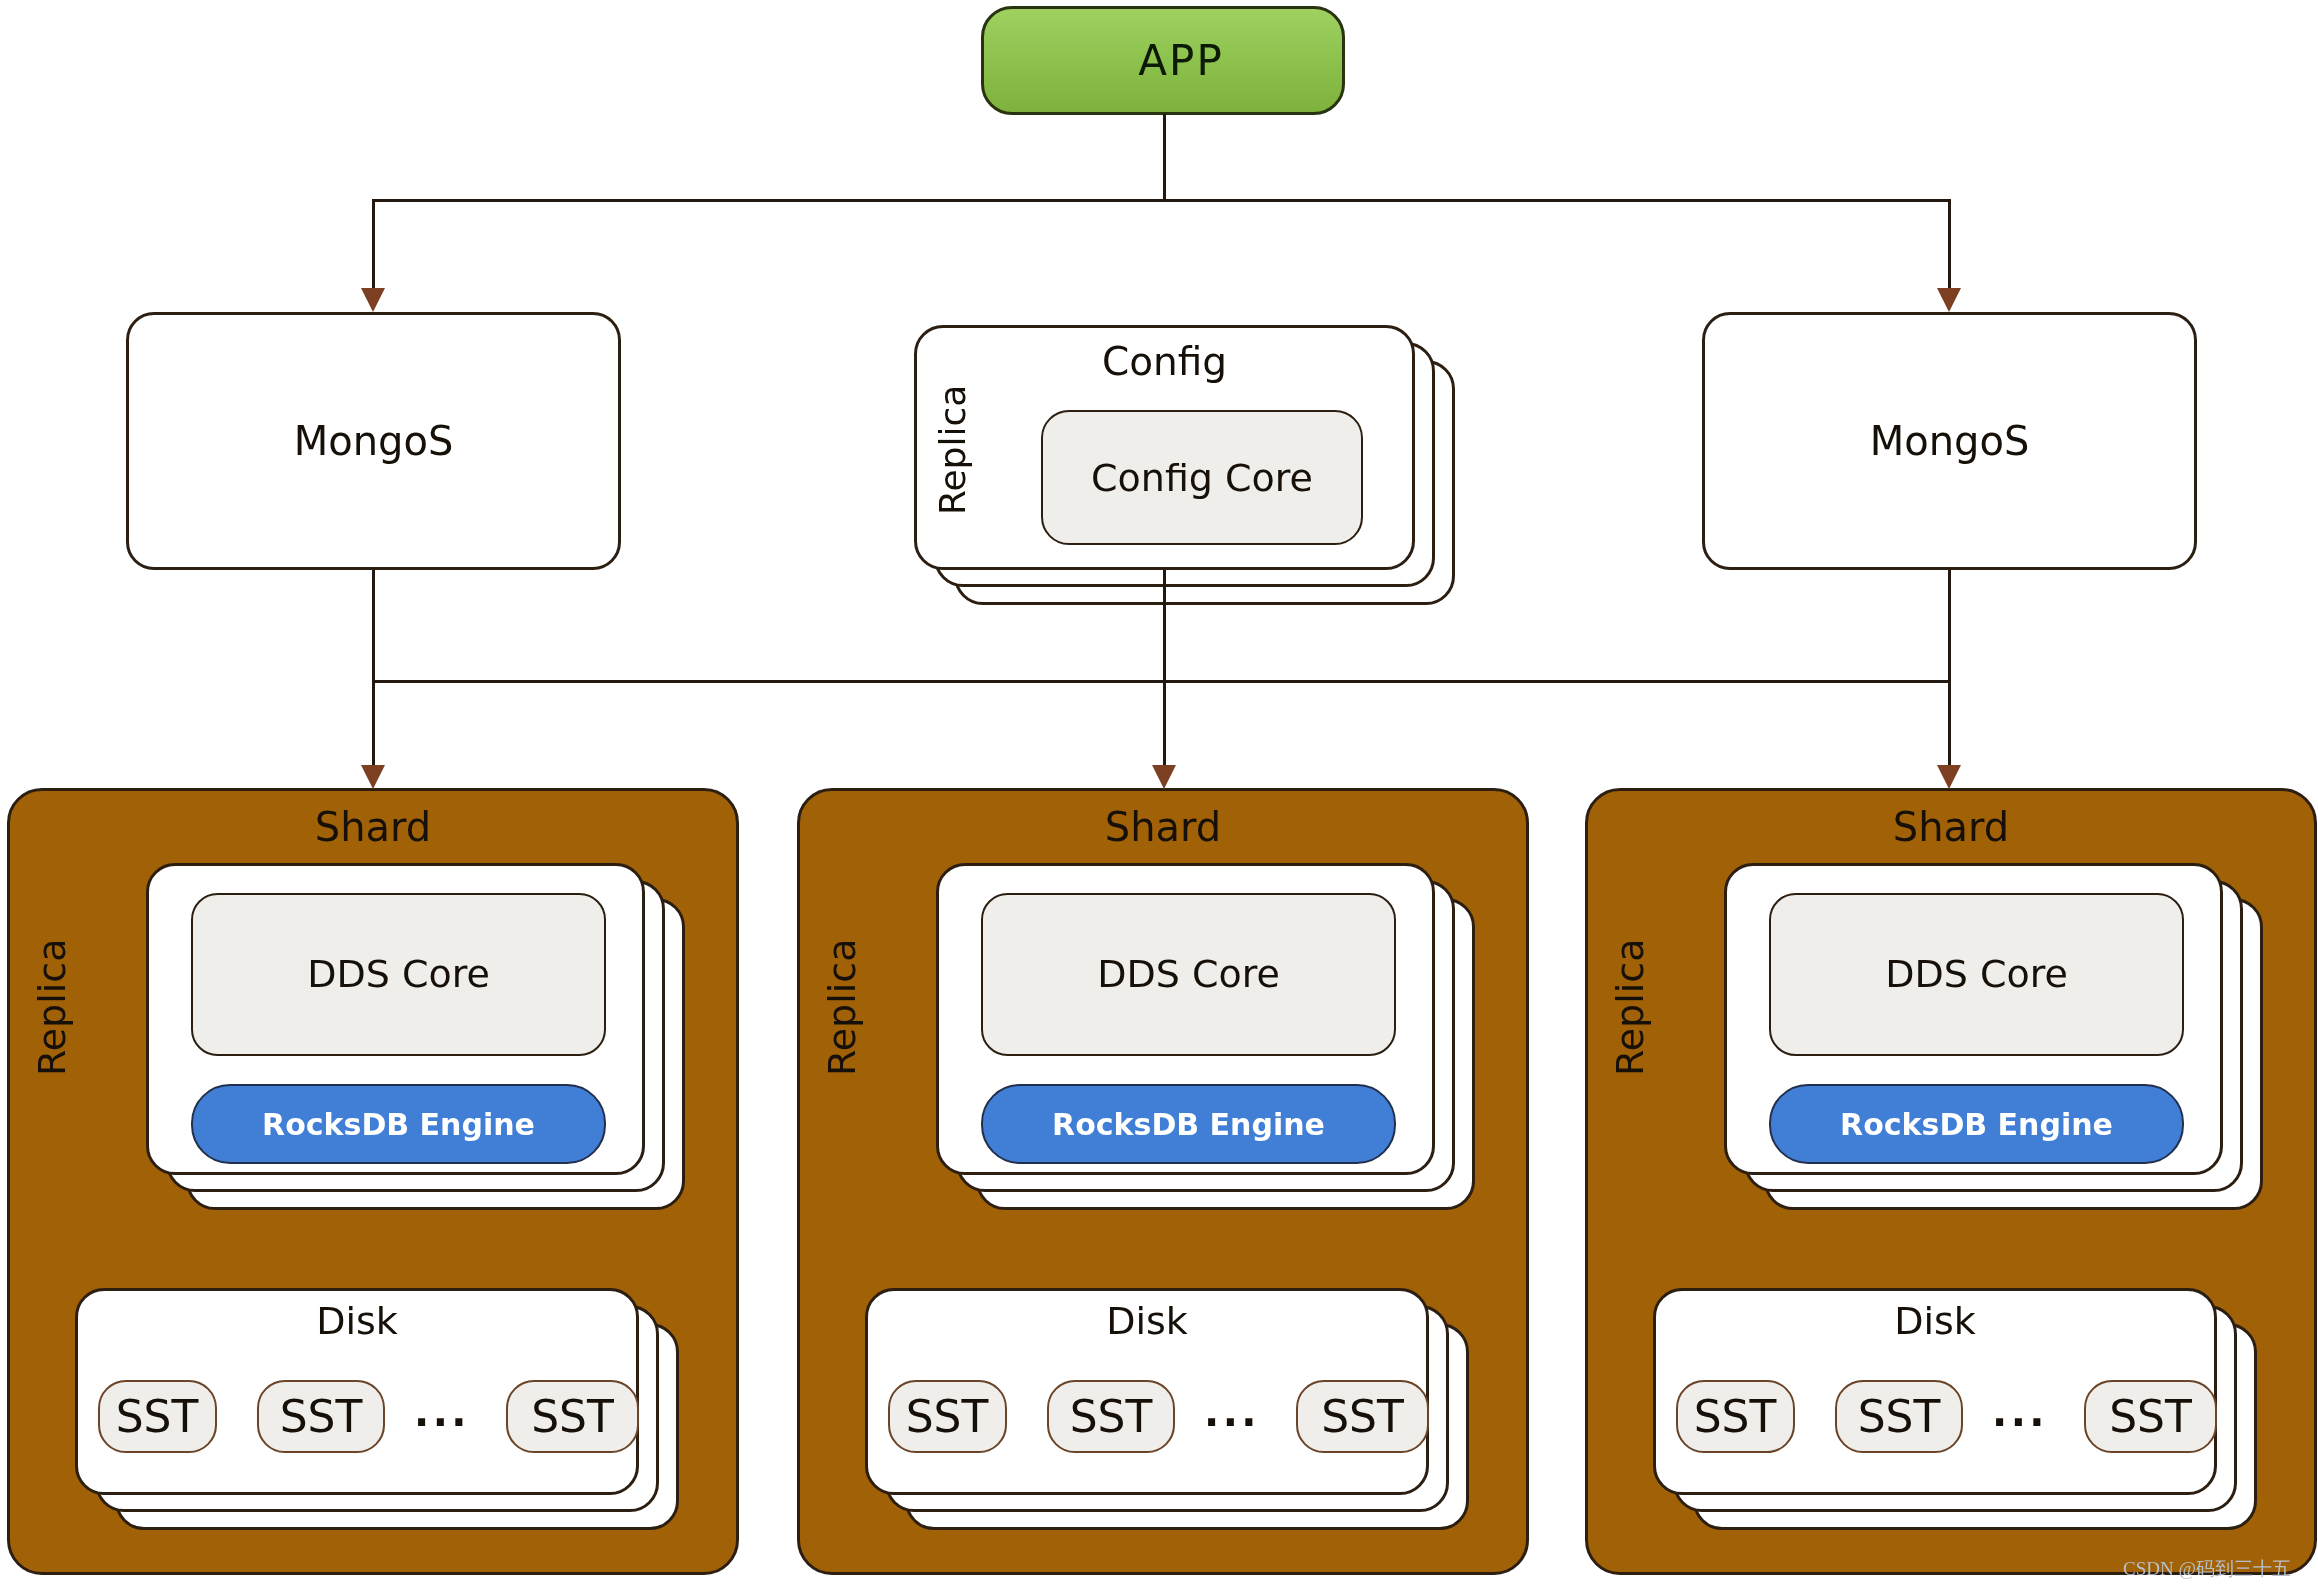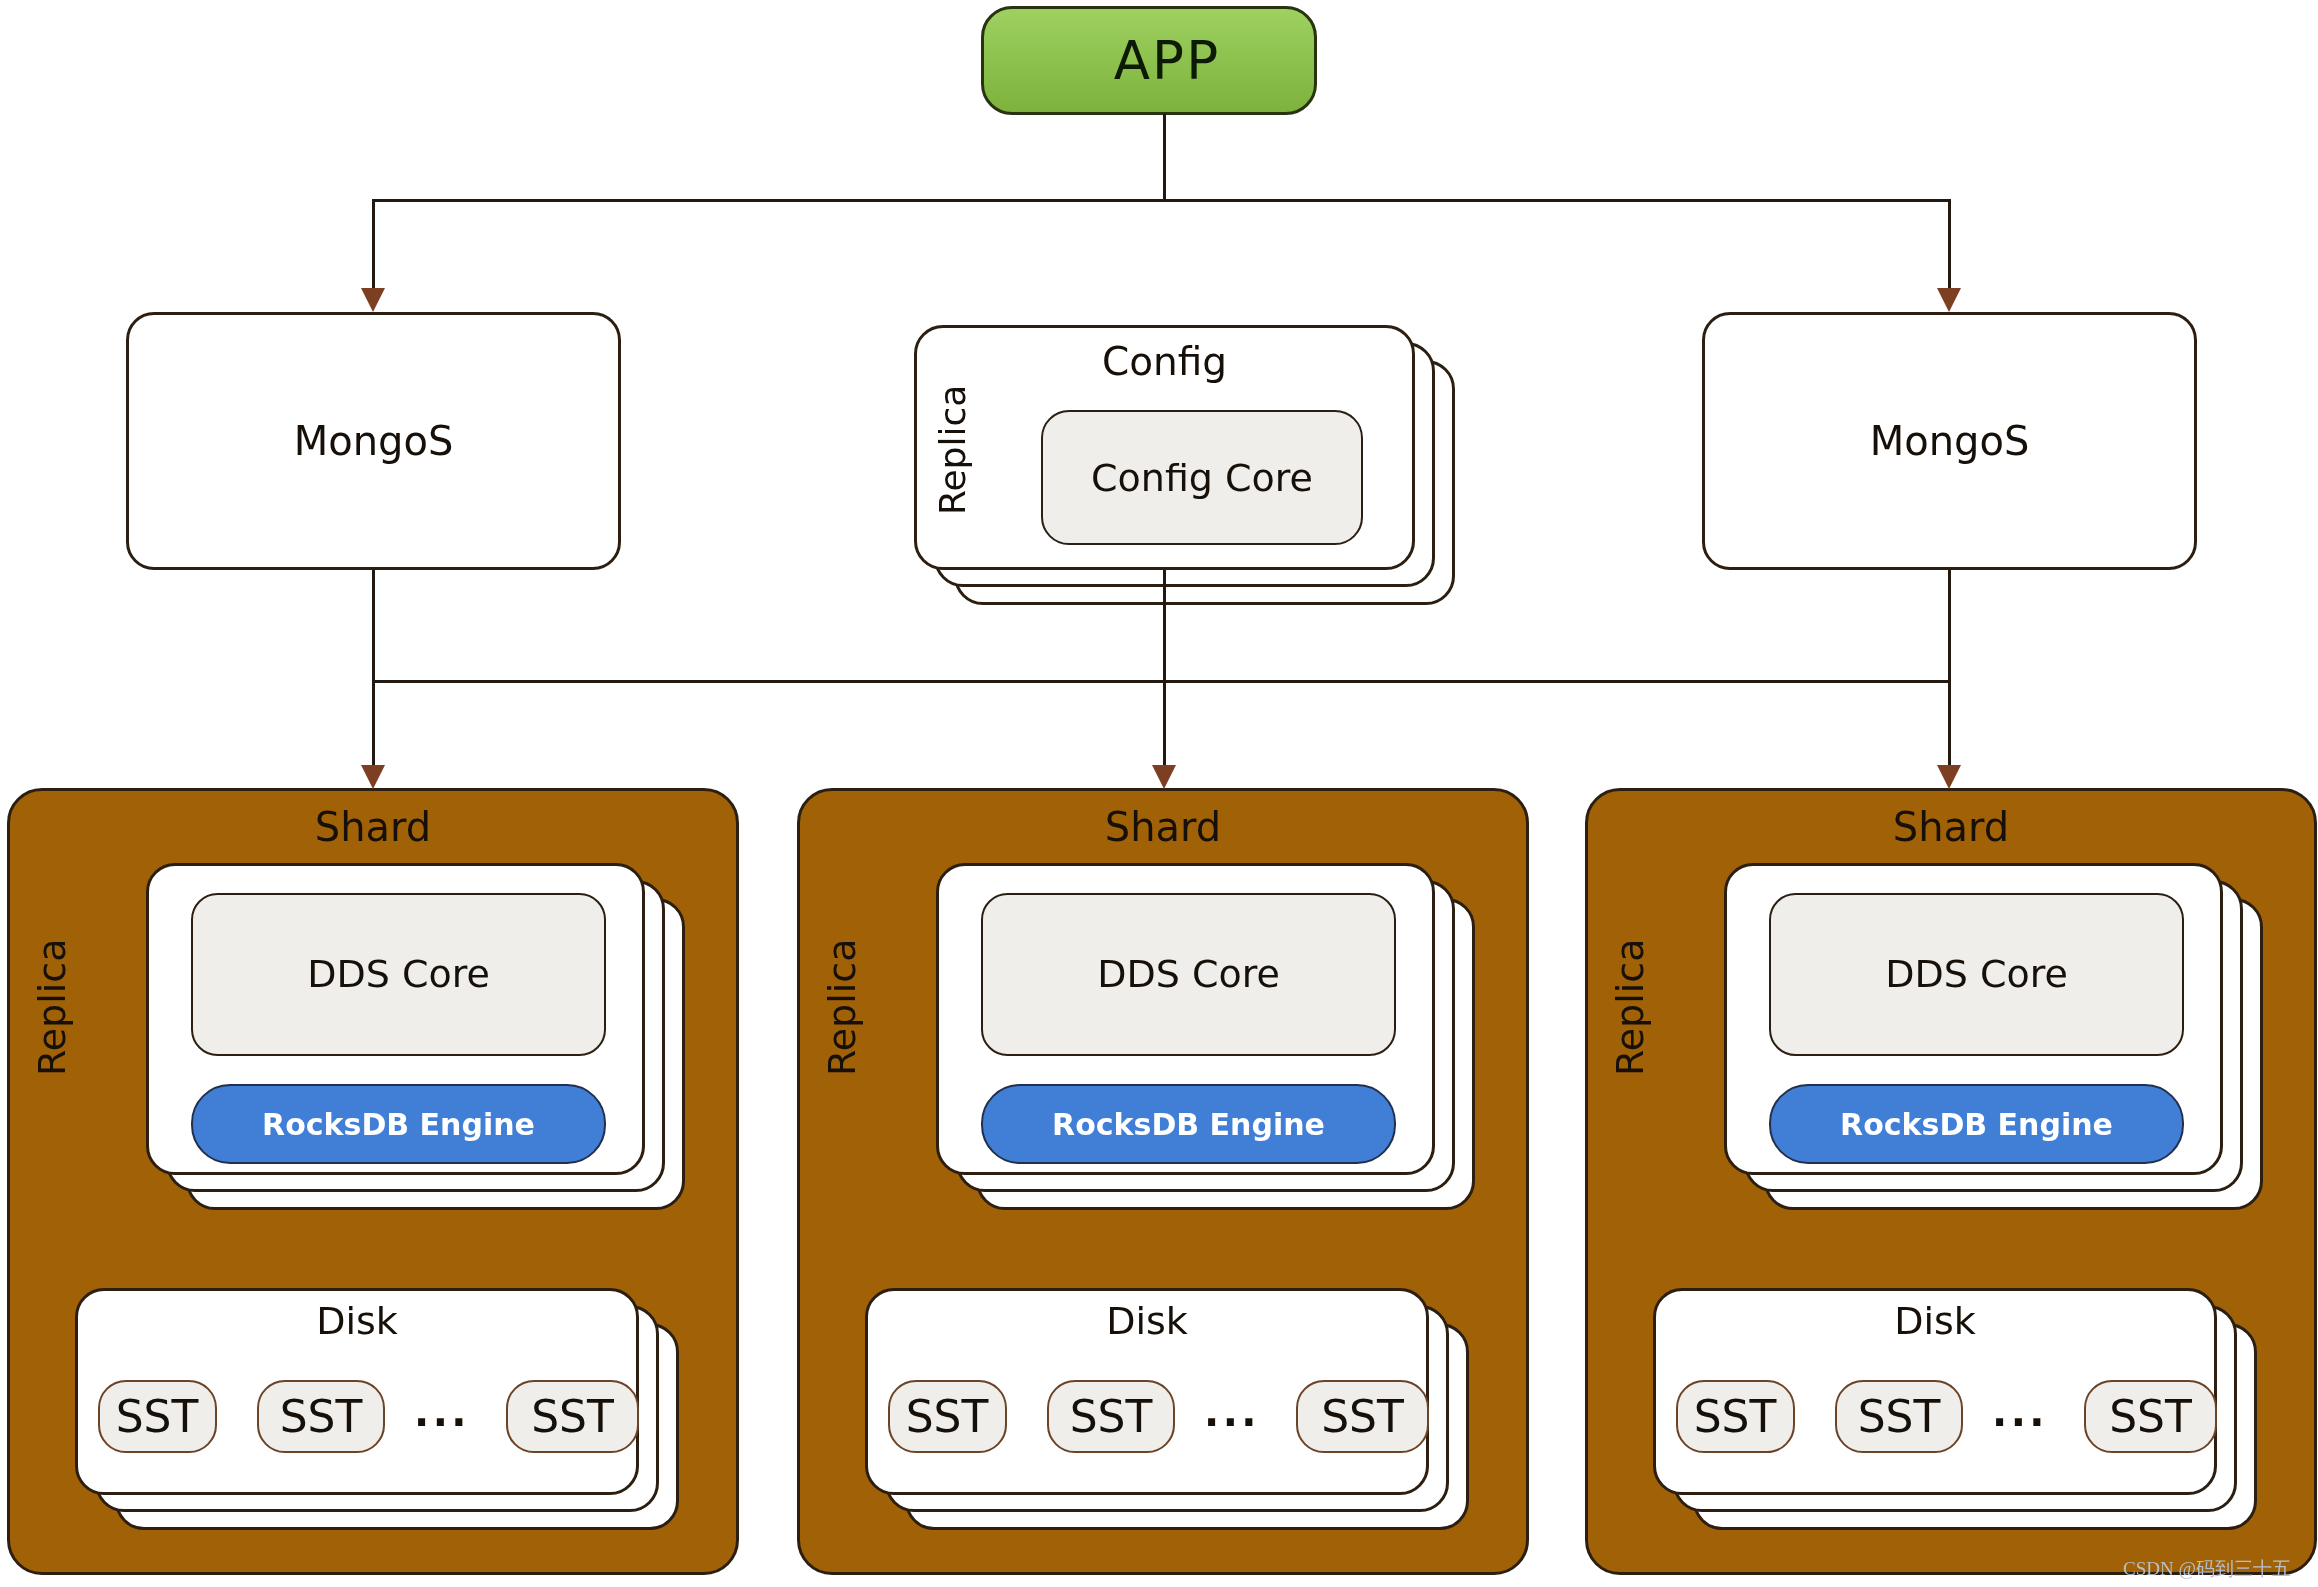--- a/index.html
+++ b/index.html
@@ -26,25 +26,25 @@
     border-top: 24px solid var(--arrow);
   }
 
   
   .node {
     position: absolute; background: #ffffff;
     border: 3.5px solid var(--border);
     display: flex; align-items: center; justify-content: center;
   }
   .app-node {
-    left: 981px; top: 5.6px; width: 336px; height: 109px;
+    left: 981px; top: 5.6px; width: 364px; height: 109px;
     border-radius: 31px;
     border: 3.5px solid var(--app-border);
     background: linear-gradient(180deg, var(--app-fill-top), var(--app-fill-bottom));
-    font-size: 53px; letter-spacing: 2.1px; color: var(--app-text);
+    font-size: 42px; letter-spacing: 2.1px; color: var(--app-text);
     z-index: 4;
     padding-left: 36px;
   }
   .mongos-node {
     top: 312px; width: 495px; height: 258px; border-radius: 28px;
     font-size: 40px; color: #171009; z-index: 4;
   }
   .mongos-left  { left: 126px; }
   .mongos-right { left: 1702px; }
 

